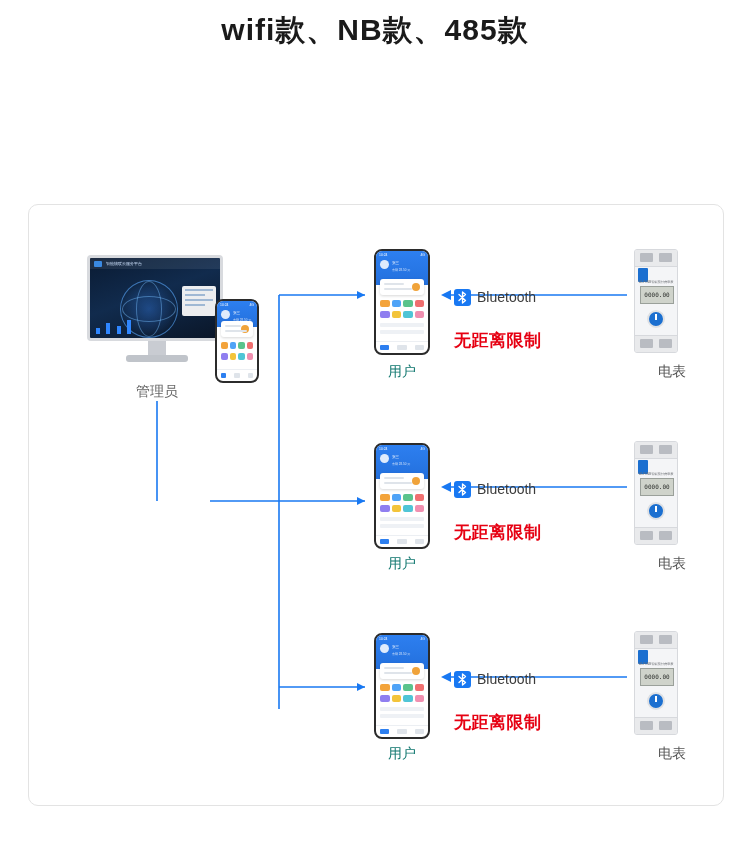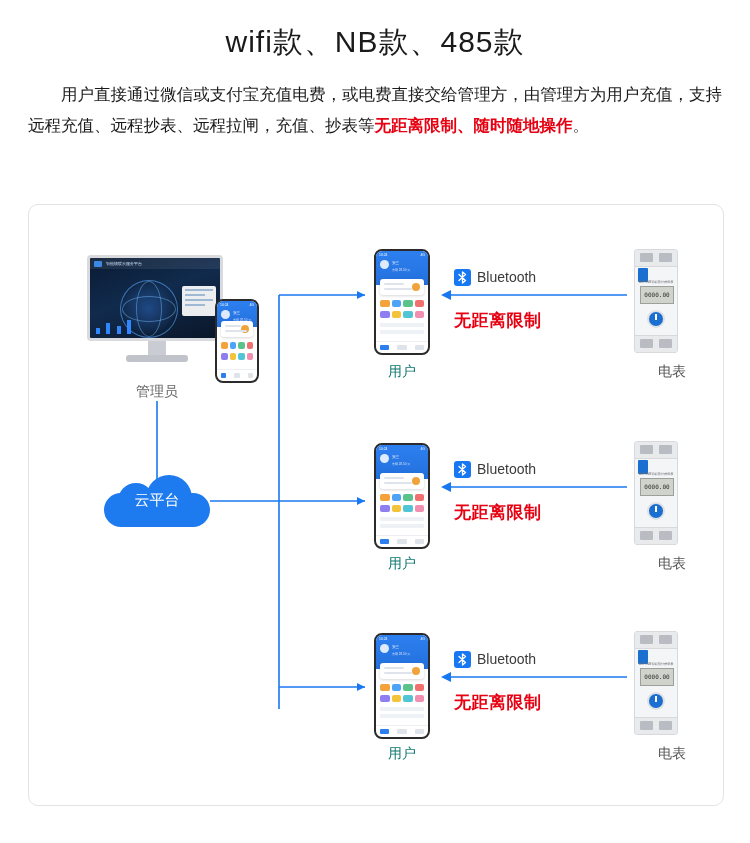--- a/index.html
+++ b/index.html
@@ -15,23 +15,23 @@
     overflow: hidden;
   }
   .page {
     position: relative;
     width: 750px;
     height: 843px;
   }
   .title {
     text-align: center;
     font-size: 30px;
-    font-weight: 400;
+    font-weight: 700;
     color: #1a1a1a;
-    padding-top: 22px;
+    padding-top: 10px;
     letter-spacing: 1px;
   }
   .subtitle {
     margin: 16px 28px 0 28px;
     font-size: 16.5px;
     line-height: 1.85;
     color: #1a1a1a;
     text-align: justify;
     text-indent: 2em;
   }
@@ -439,20 +439,21 @@
     width: 160px;
   }
   .btg1 { left: 425px; top: 62px; }
   .btg2 { left: 425px; top: 254px; }
   .btg3 { left: 425px; top: 444px; }
 
   .bt-row {
     display: flex;
     align-items: center;
     height: 20px;
+    margin-top: 20px;
   }
   .bt-badge {
     width: 17px;
     height: 17px;
     background: #1878f2;
     border-radius: 3px;
     position: relative;
     flex: none;
   }
   .bt-badge svg { position: absolute; left: 3px; top: 2px; }
@@ -469,21 +470,20 @@
     letter-spacing: 0.5px;
   }
 </style>
 </head>
 <body>
 
 <div class="page">
 
   <div class="title">wifi款、NB款、485款</div>
 
-  <div class="subtitle"><span>用户直接通过微信或支付宝充值电费，或电费直接交给管理方，由管理方为用户充值，支持远程充值、远程抄表、远程拉闸，充值、抄表等</span><span class="hl">无距离限制、随时随地操作</span><span>。</span></div>
 
   <div class="diagram-box">
 
     <svg class="wires">
 
       <path d="M128 196 L128 296" stroke="#1878f2" stroke-width="1.6" fill="none"></path>
 
       <path d="M181 296 L250 296" stroke="#1878f2" stroke-width="1.6" fill="none"></path>
       <path d="M250 90 L250 504" stroke="#1878f2" stroke-width="1.6" fill="none"></path>
 
@@ -552,26 +552,20 @@
       </div>
       <div class="ph-tab">
         <b class="act"></b>
         <b></b>
         <b></b>
       </div>
     </div>
 
     <div class="admin-label">管理员</div>
 
-    <div class="cloud">
-      <div class="c-b1"></div>
-      <div class="c-b2"></div>
-      <div class="c-body"></div>
-      <div class="c-text">云平台</div>
-    </div>
 
     <div class="phone phone-user-1">
       <div class="ph-head">
         <div class="ph-status">
           <span>10:24</span>
           <span>4G</span>
         </div>
         <div class="ph-user"></div>
         <div class="ph-uname">张三</div>
         <div class="ph-uinfo">余额 28.50 元</div>

